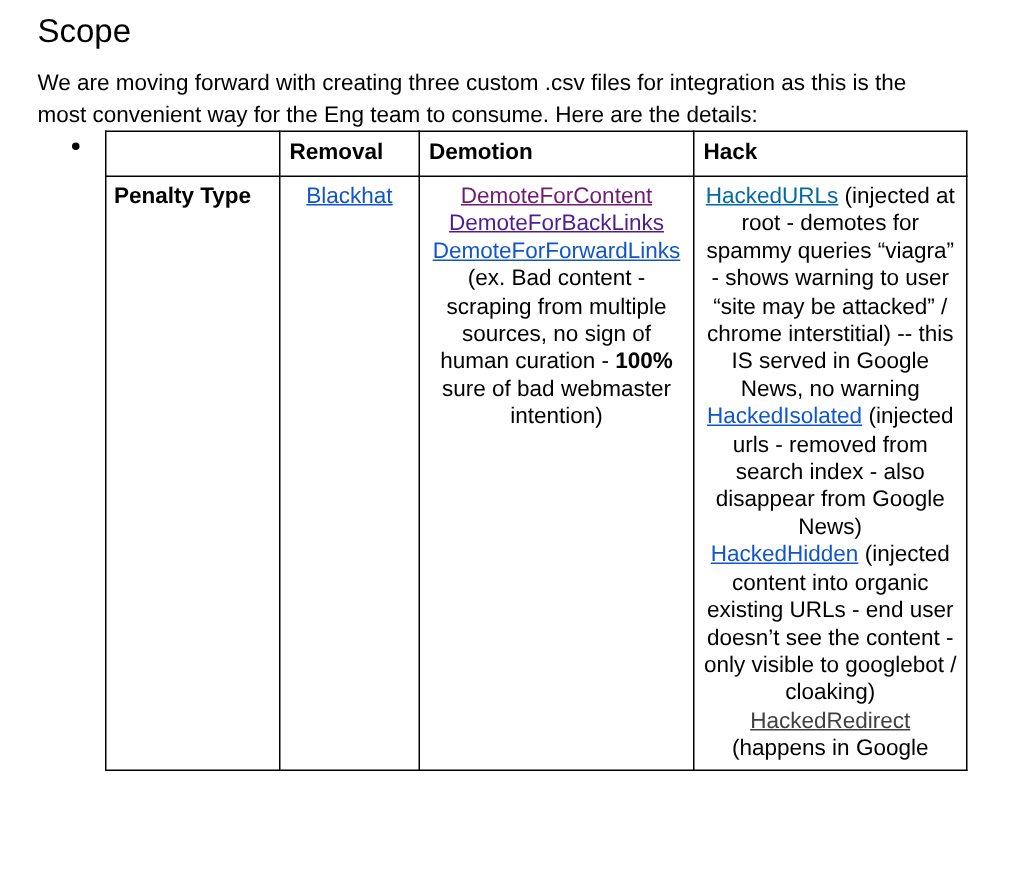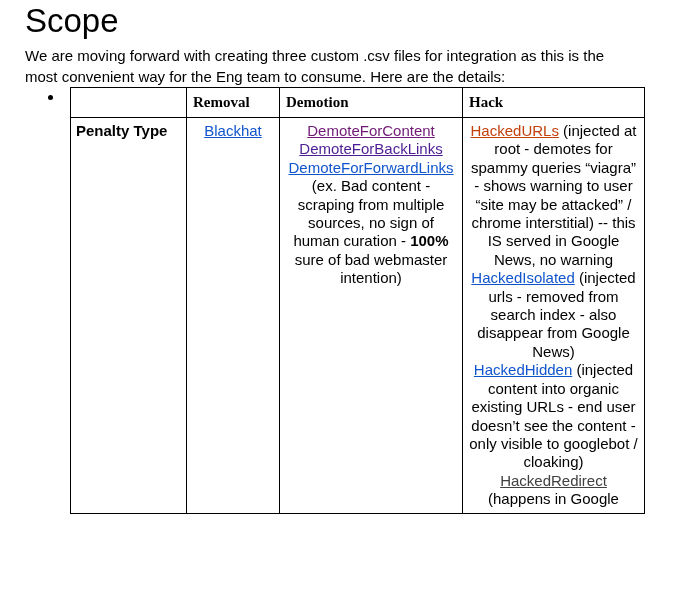--- a/index.html
+++ b/index.html
@@ -12,21 +12,21 @@
     overflow: hidden;
     font-family: "Liberation Sans", sans-serif;
     color: #000000;
   }
   .doc {
     padding: 5px 23px 0 25px;
     width: 678px;
   }
   h1.title {
     margin: 0;
-    font-size: 33px;
+    font-size: 22px;
     line-height: 31px;
     font-weight: 400;
     color: #000;
   }
   p.intro {
     margin: 9px 0 0 0;
     font-size: 15px;
     line-height: 21px;
     max-width: 600px;
   }
@@ -66,21 +66,20 @@
     vertical-align: top;
     text-align: left;
     font-size: 15px;
     padding: 4px 5px;
   }
   table.penalties th {
     font-weight: bold;
     line-height: 18px;
     padding: 5px 6px;
     height: 30px;
-    font-family: Liberation Serif, serif;
   }
   table.penalties td {
     line-height: 18.4px;
   }
   td.label-cell {
     font-weight: bold;
     text-align: right;
     padding-right: 5px;
   }
   a.doc-link {
@@ -123,21 +122,21 @@
       <td id="removal-cell">
             <div class="cell-block"><a href="#" class="doc-link" style="color: rgb(17, 85, 204);">Blackhat</a></div>
           </td>
       <td id="demotion-cell">
             <div class="cell-block"><a href="#" class="doc-link" style="color: #701a75;">DemoteForContent</a></div>
             <div class="cell-block"><a href="#" class="doc-link" style="color: #4c1d95;">DemoteForBackLinks</a></div>
             <div class="cell-block"><a href="#" class="doc-link" style="color: rgb(17, 85, 204);">DemoteForForwardLinks</a></div>
             <div class="cell-block">(ex. Bad content - scraping from multiple sources, no sign of human curation - <b>100%</b> sure of bad webmaster intention)</div>
           </td>
       <td id="hack-cell">
-            <div class="cell-block"><a href="#" class="doc-link" style="color: #c2410c;">HackedURLs</a><span> (injected at root - demotes for spammy queries “viagra” - shows warning to user “site may be attacked” / chrome interstitial) -- this IS served in Google News, no warning</span></div>
+            <div class="cell-block"><a href="#" class="doc-link" style="color: #0369a1;">HackedURLs</a><span> (injected at root - demotes for spammy queries “viagra” - shows warning to user “site may be attacked” / chrome interstitial) -- this IS served in Google News, no warning</span></div>
             <div class="cell-block"><a href="#" class="doc-link" style="color: rgb(17, 85, 204);">HackedIsolated</a><span> (injected urls - removed from search index - also disappear from Google News)</span></div>
             <div class="cell-block"><a href="#" class="doc-link" style="color: rgb(17, 85, 204);">HackedHidden</a><span> (injected content into organic existing URLs - end user doesn’t see the content - only visible to googlebot / cloaking)</span></div>
             <div class="cell-block"><a href="#" class="doc-link" style="color: #404040;">HackedRedirect</a><span> (happens in Google</span></div>
           </td>
     </tr>
   </tbody>
     </table>
 
 </div>
 

